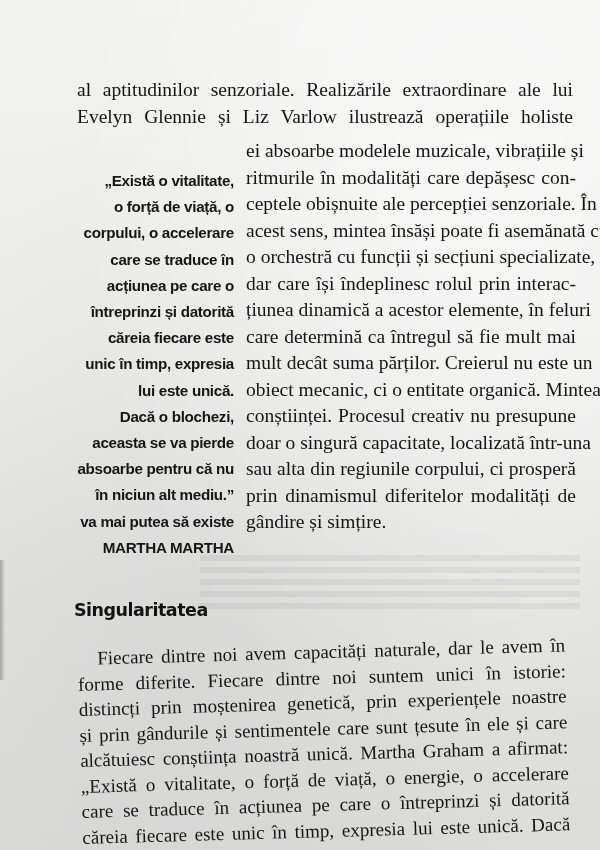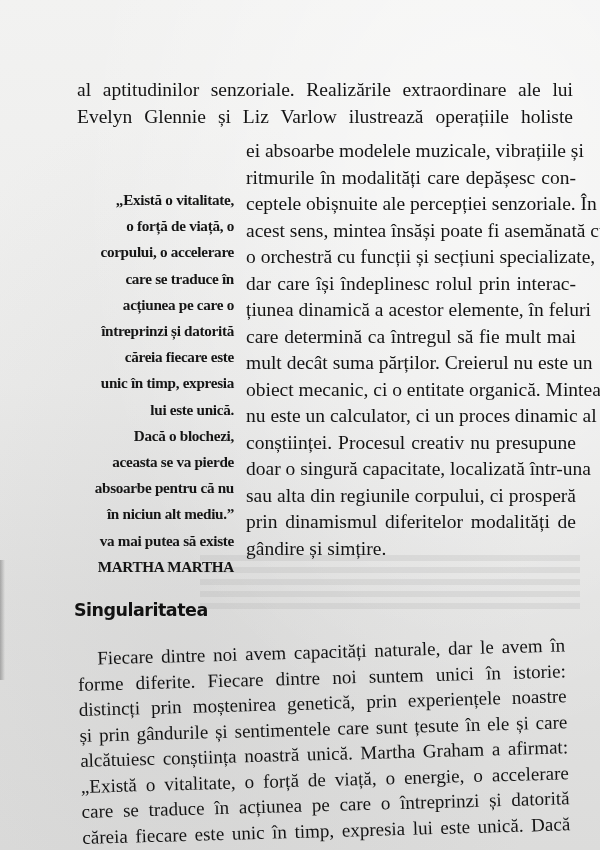--- a/index.html
+++ b/index.html
@@ -58,28 +58,27 @@
     #right-paragraph {
       left: 246px;
       top: 138px;
       width: 330px;
     }
     .quote {
       position: absolute;
       left: 14px;
       top: 168px;
       width: 220px;
-      font-family: Liberation Serif, serif;
+      font-family: Liberation Sans, sans-serif;
       font-weight: bold;
       font-size: 15.2px;
       line-height: 26.2px;
       text-align: right;
       color: #151515;
       letter-spacing: -0.3px;
-      margin-top: 19px;
     }
     .quote .line {
       display: block;
       white-space: nowrap;
     }
     .quote .author {
       display: block;
       margin-top: 0px;
       white-space: nowrap;
     }
@@ -130,21 +129,20 @@
     <span class="line">ei absoarbe modelele muzicale, vibrațiile și</span>
     <span class="line">ritmurile în modalități care depășesc con-</span>
     <span class="line">ceptele obișnuite ale percepției senzoriale. În</span>
     <span class="line">acest sens, mintea însăși poate fi asemănată cu</span>
     <span class="line">o orchestră cu funcții și secțiuni specializate,</span>
     <span class="line">dar care își îndeplinesc rolul prin interac-</span>
     <span class="line">țiunea dinamică a acestor elemente, în feluri</span>
     <span class="line">care determină ca întregul să fie mult mai</span>
     <span class="line">mult decât suma părților. Creierul nu este un</span>
     <span class="line">obiect mecanic, ci o entitate organică. Mintea</span>
-    <span class="line">nu este un calculator, ci un proces dinamic al</span>
     <span class="line">conștiinței. Procesul creativ nu presupune</span>
     <span class="line">doar o singură capacitate, localizată într-una</span>
     <span class="line">sau alta din regiunile corpului, ci prosperă</span>
     <span class="line">prin dinamismul diferitelor modalități de</span>
     <span class="line last">gândire și simțire.</span>
   </div>
 
   <div class="quote">
     <span class="line">„Există o vitalitate,</span>
     <span class="line">o forță de viață, o</span>

